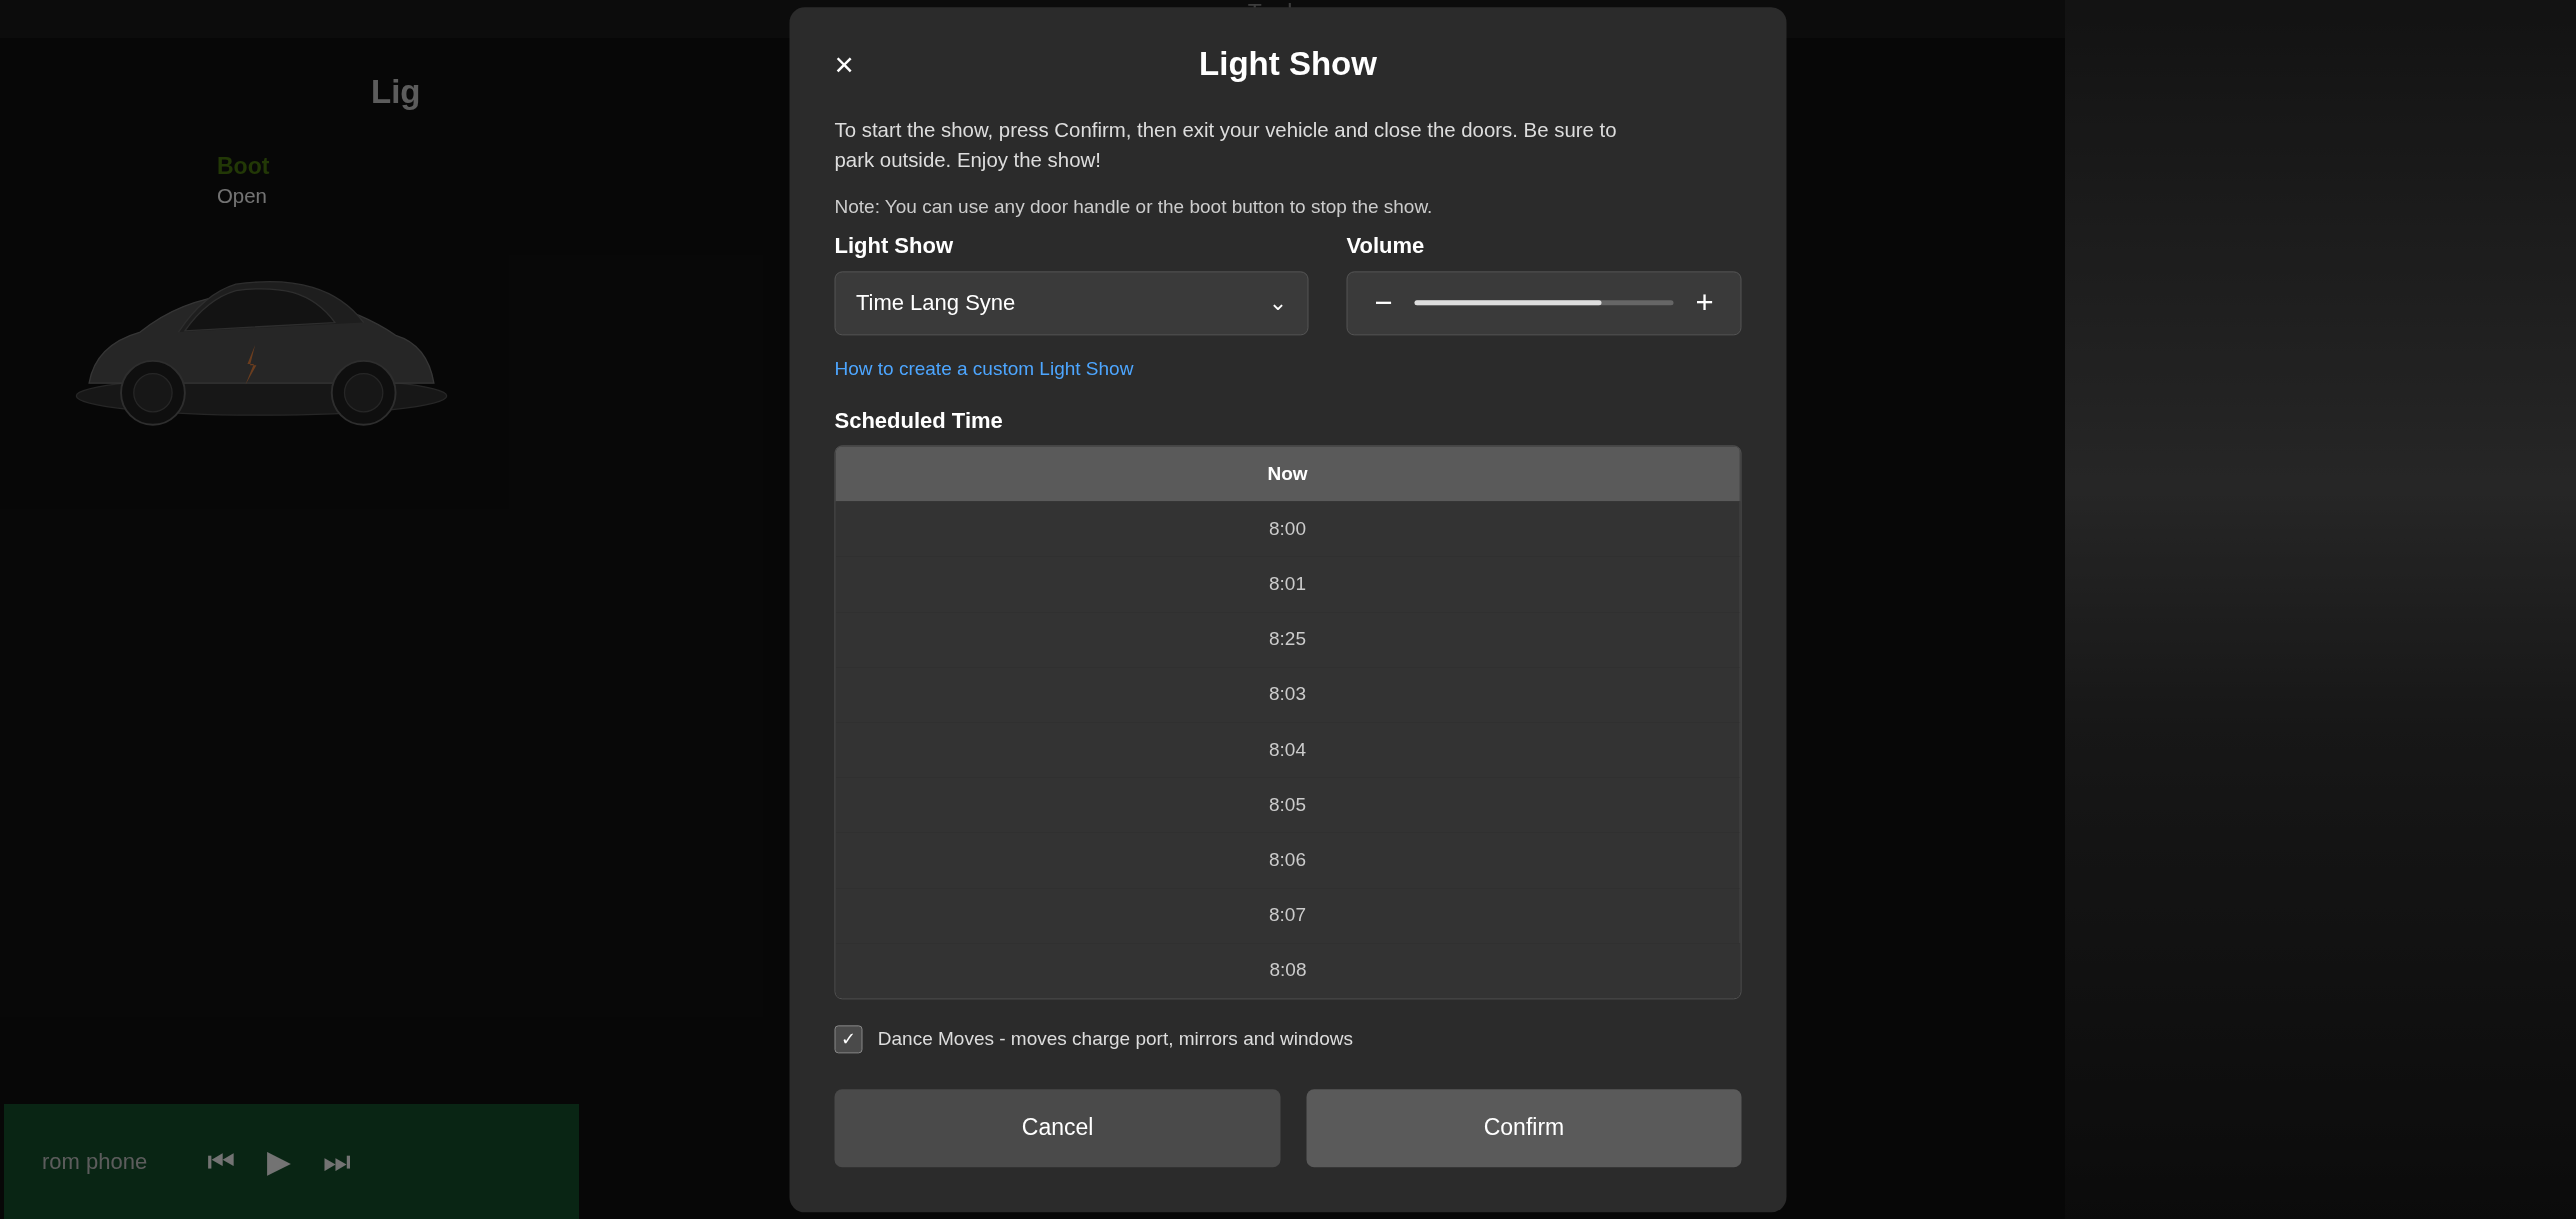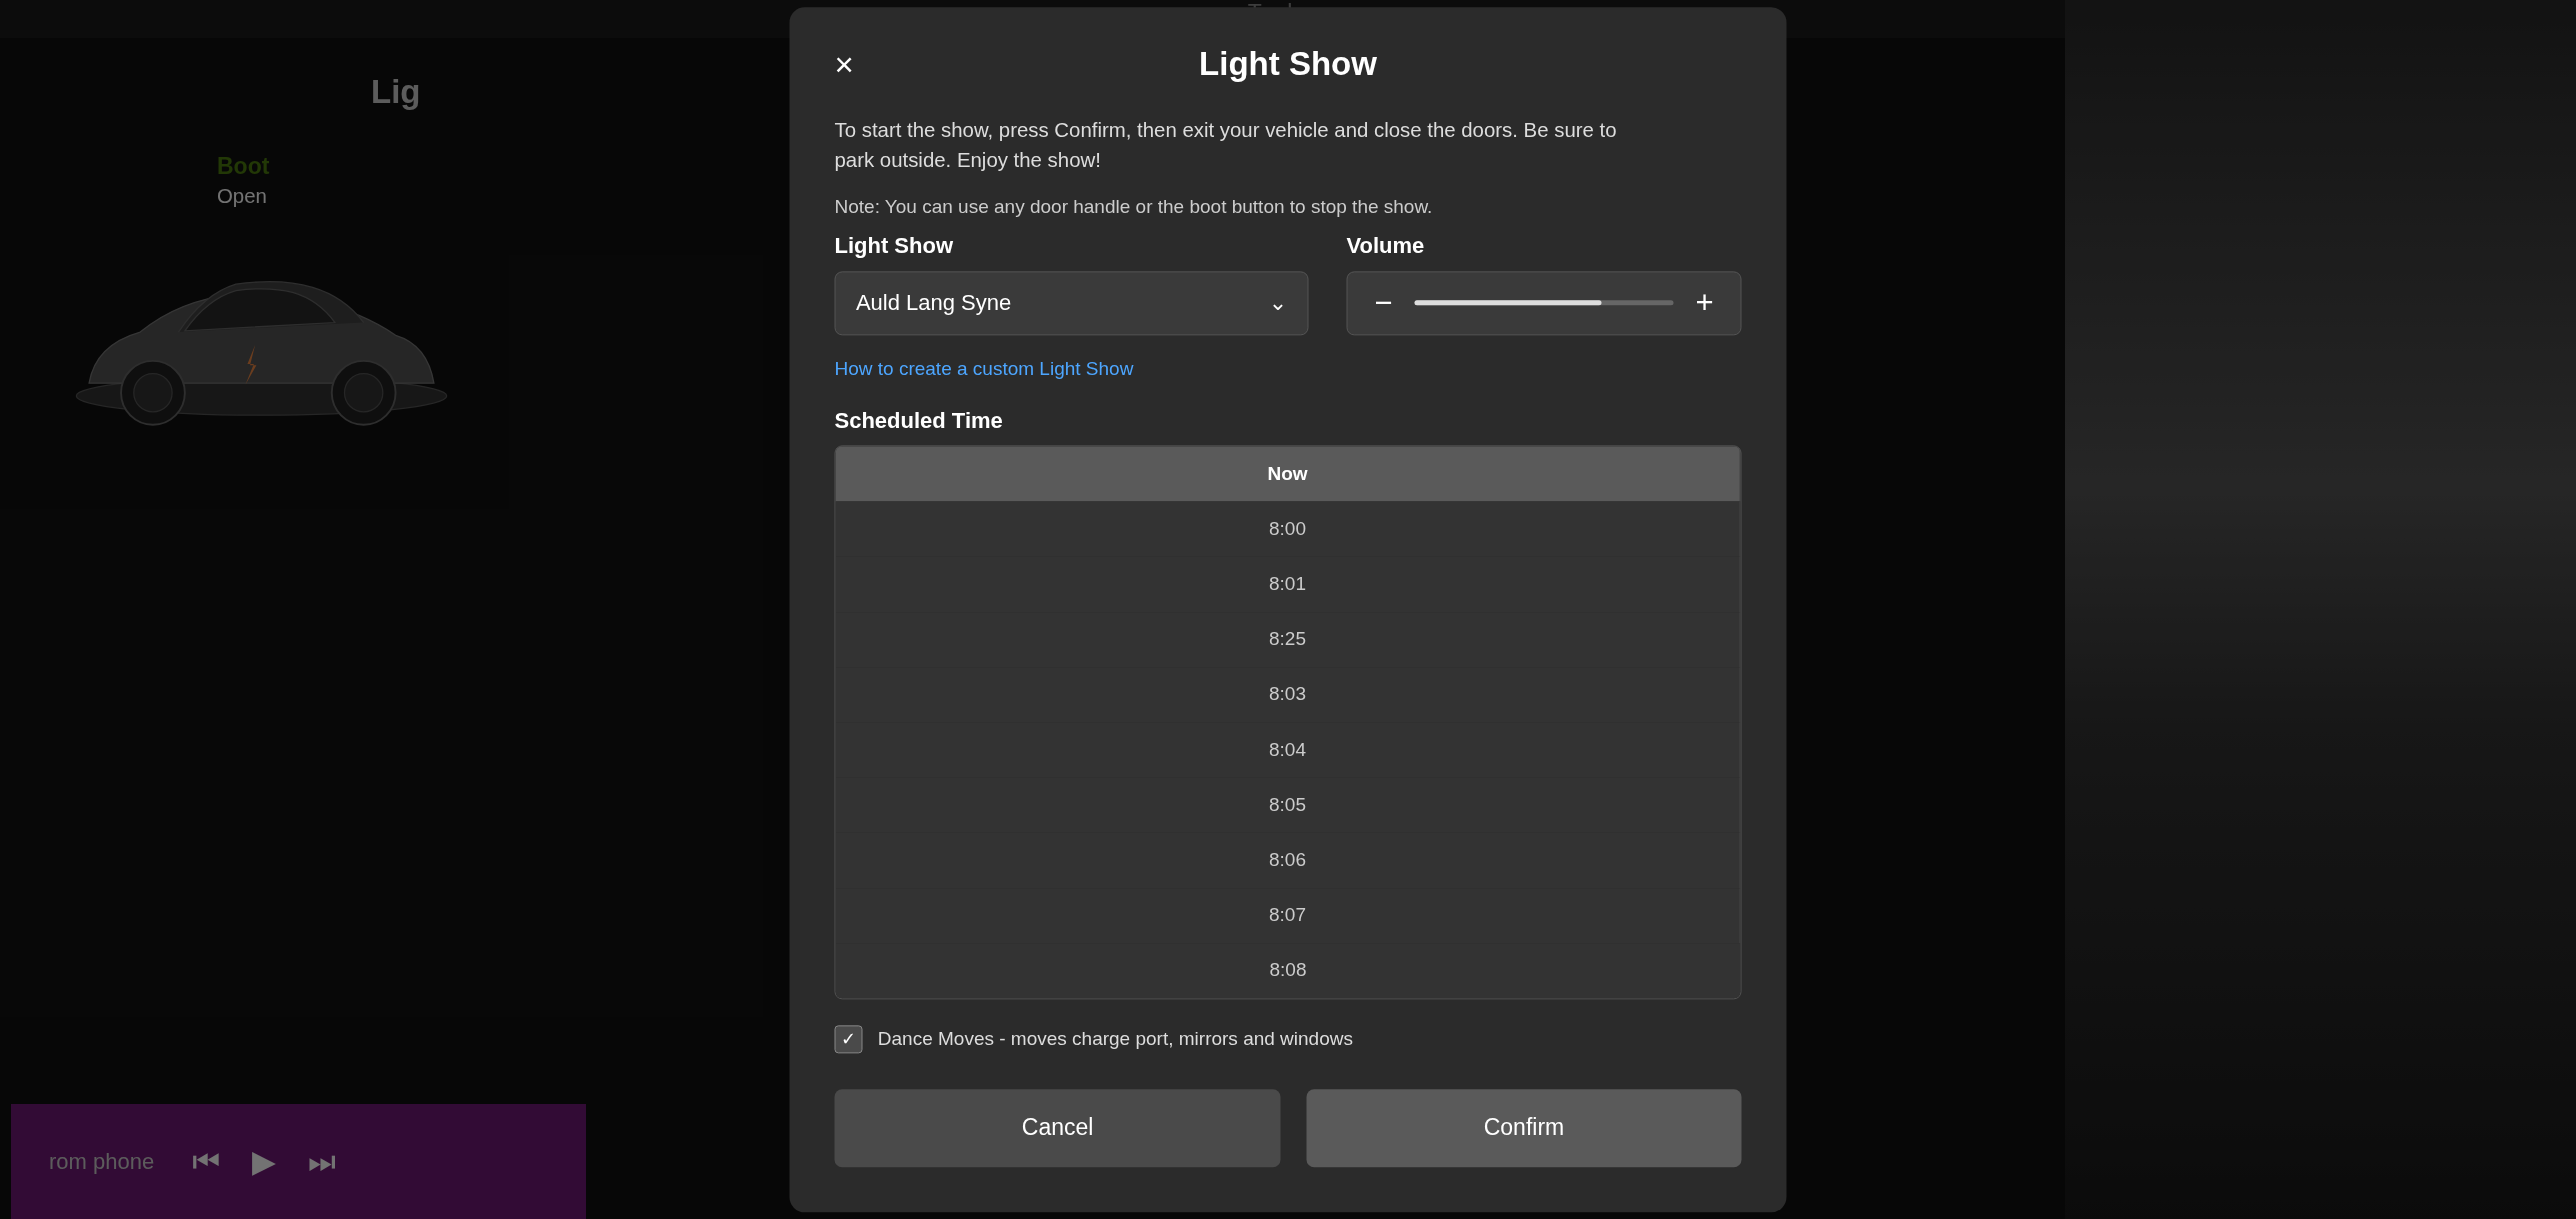--- a/index.html
+++ b/index.html
@@ -82,28 +82,28 @@
       top: 179px;
       left: 38px;
       width: 447px;
       height: 243px;
     }
 
     
     .media-bar {
       position: absolute;
       bottom: 0;
-      left: 11px;
+      left: 4px;
       width: 575px;
       height: 115px;
-      background: #701a75;
+      background: #14532d;
       display: flex;
       align-items: center;
       padding: 0 38px;
-      gap: 38px;
+      gap: 60px;
     }
 
     .media-text {
       color: #ccc;
       font-size: 22px;
     }
 
     .media-controls {
       display: flex;
       gap: 32px;
@@ -431,21 +431,21 @@
   
   <p class="dialog-instructions">To start the show, press Confirm, then exit your vehicle and close the doors. Be sure to<br>park outside. Enjoy the show!</p>
   <p class="dialog-note">Note: You can use any door handle or the boot button to stop the show.</p>
 
   
   <div class="controls-row">
 
     <div class="light-show-section">
       <div class="section-label">Light Show</div>
       <div class="dropdown">
-        <span class="dropdown-value">Auld Lang Syne</span>
+        <span class="dropdown-value">Time Lang Syne</span>
         <span class="dropdown-arrow">⌄</span>
       </div>
     </div>
 
     <div class="volume-section">
       <div class="section-label">Volume</div>
       <div class="volume-control">
         <button class="vol-btn">−</button>
         <div class="vol-slider-track">
           <div class="vol-slider-fill"></div>

